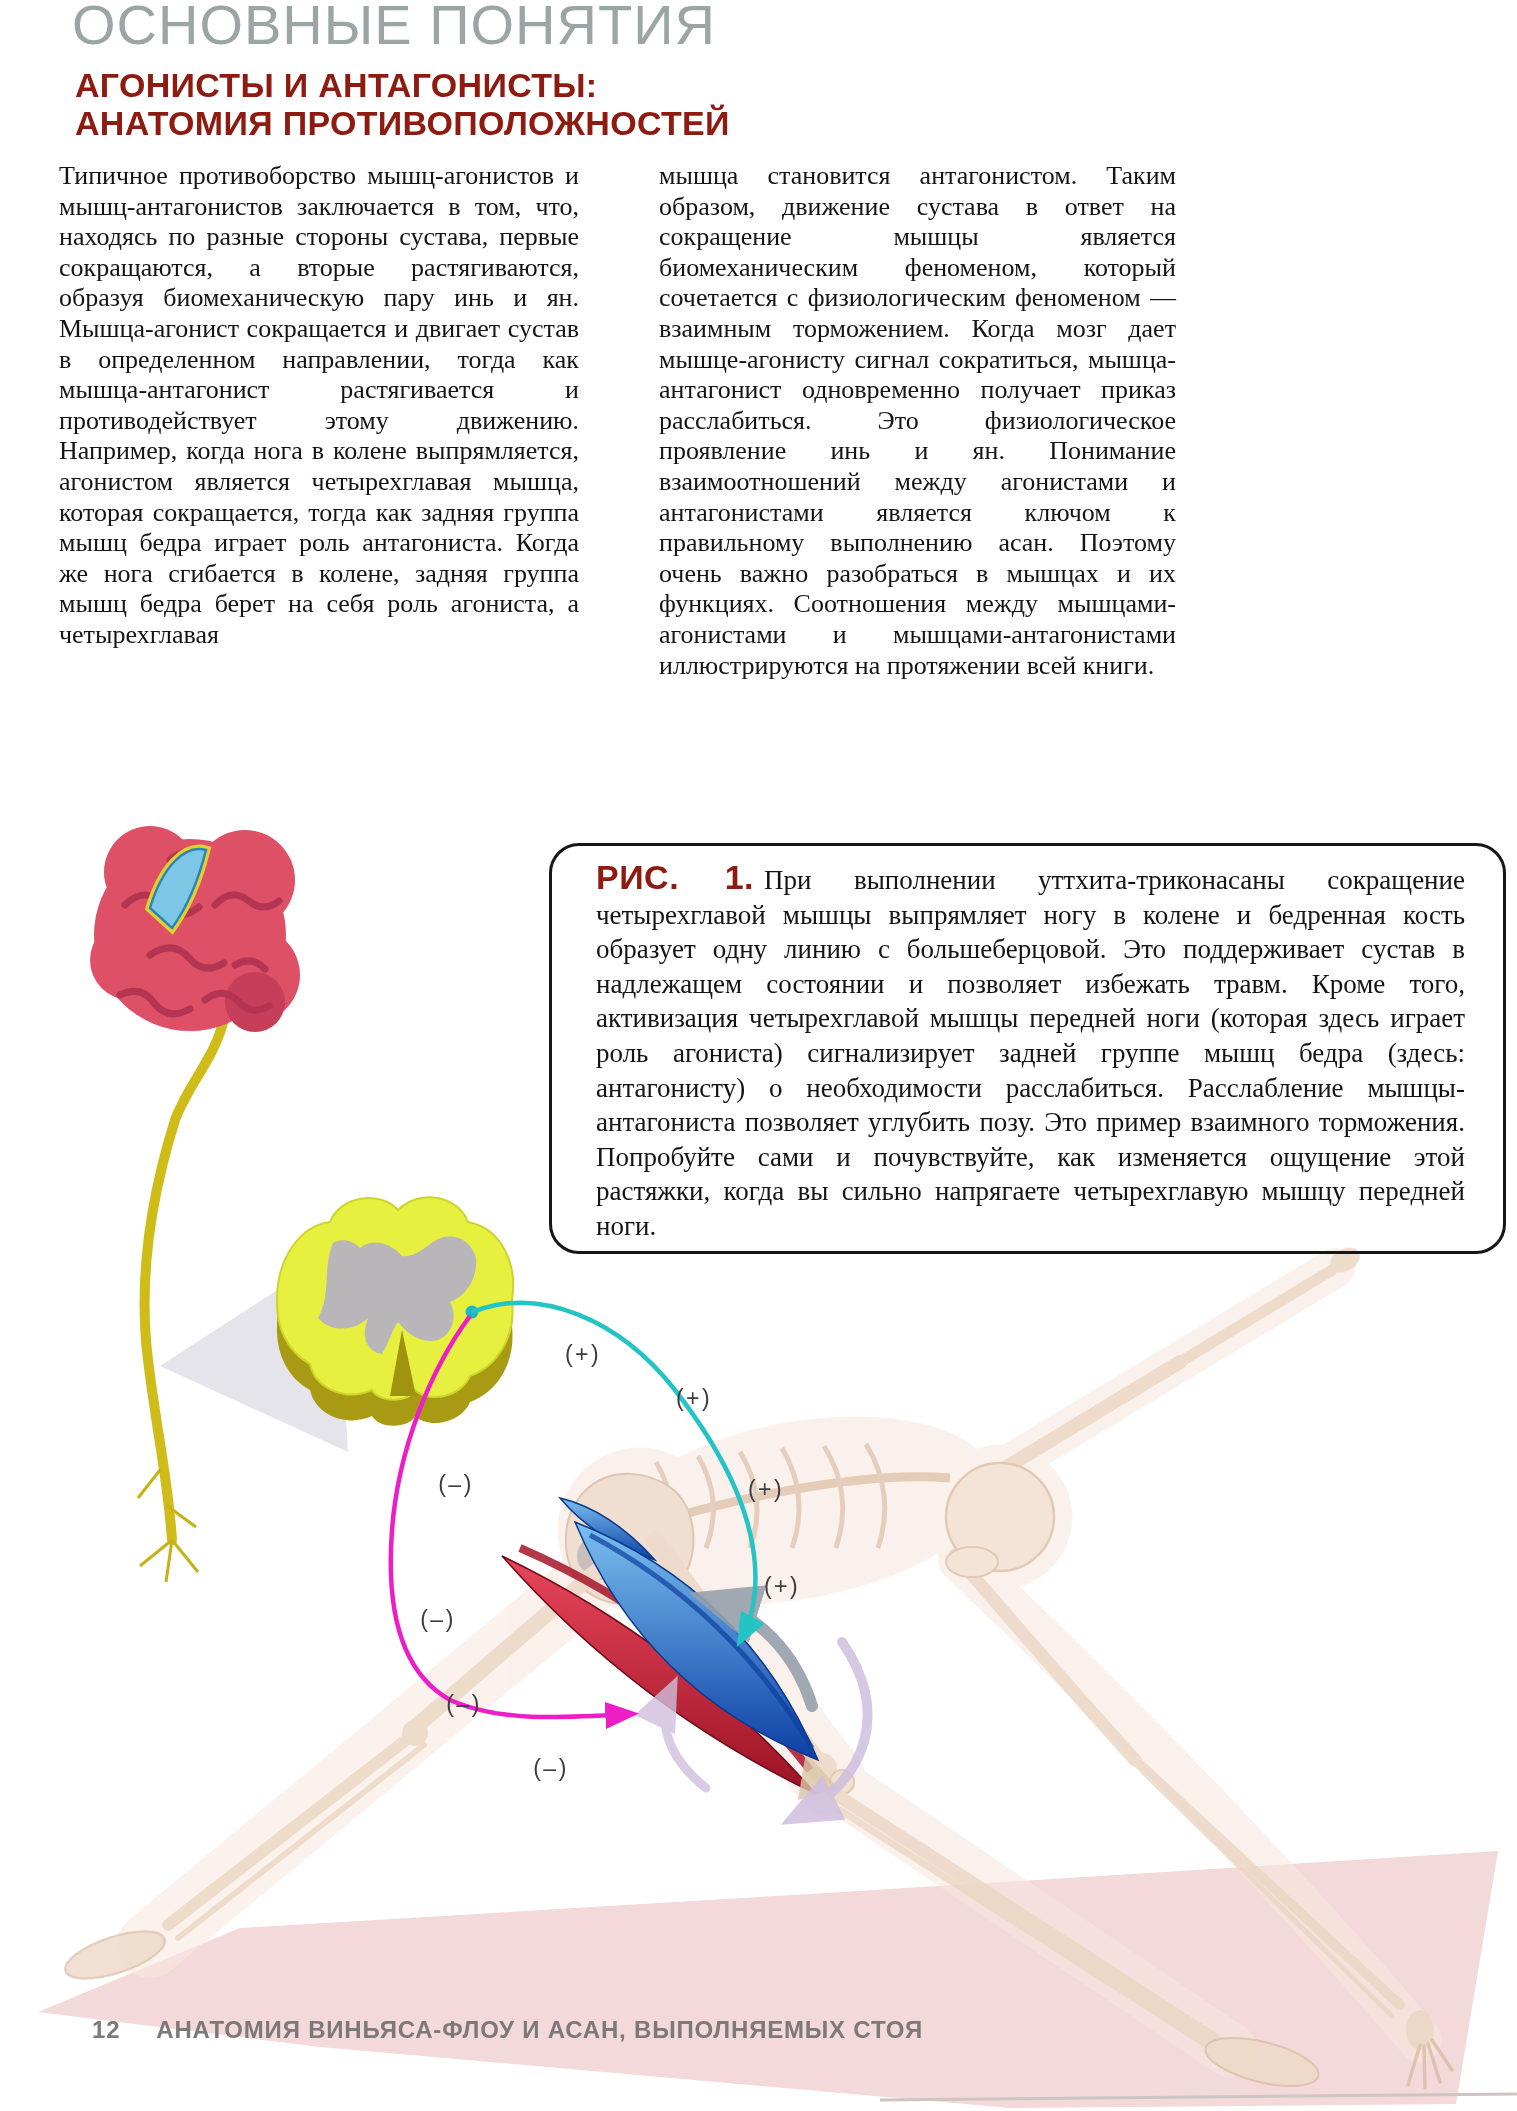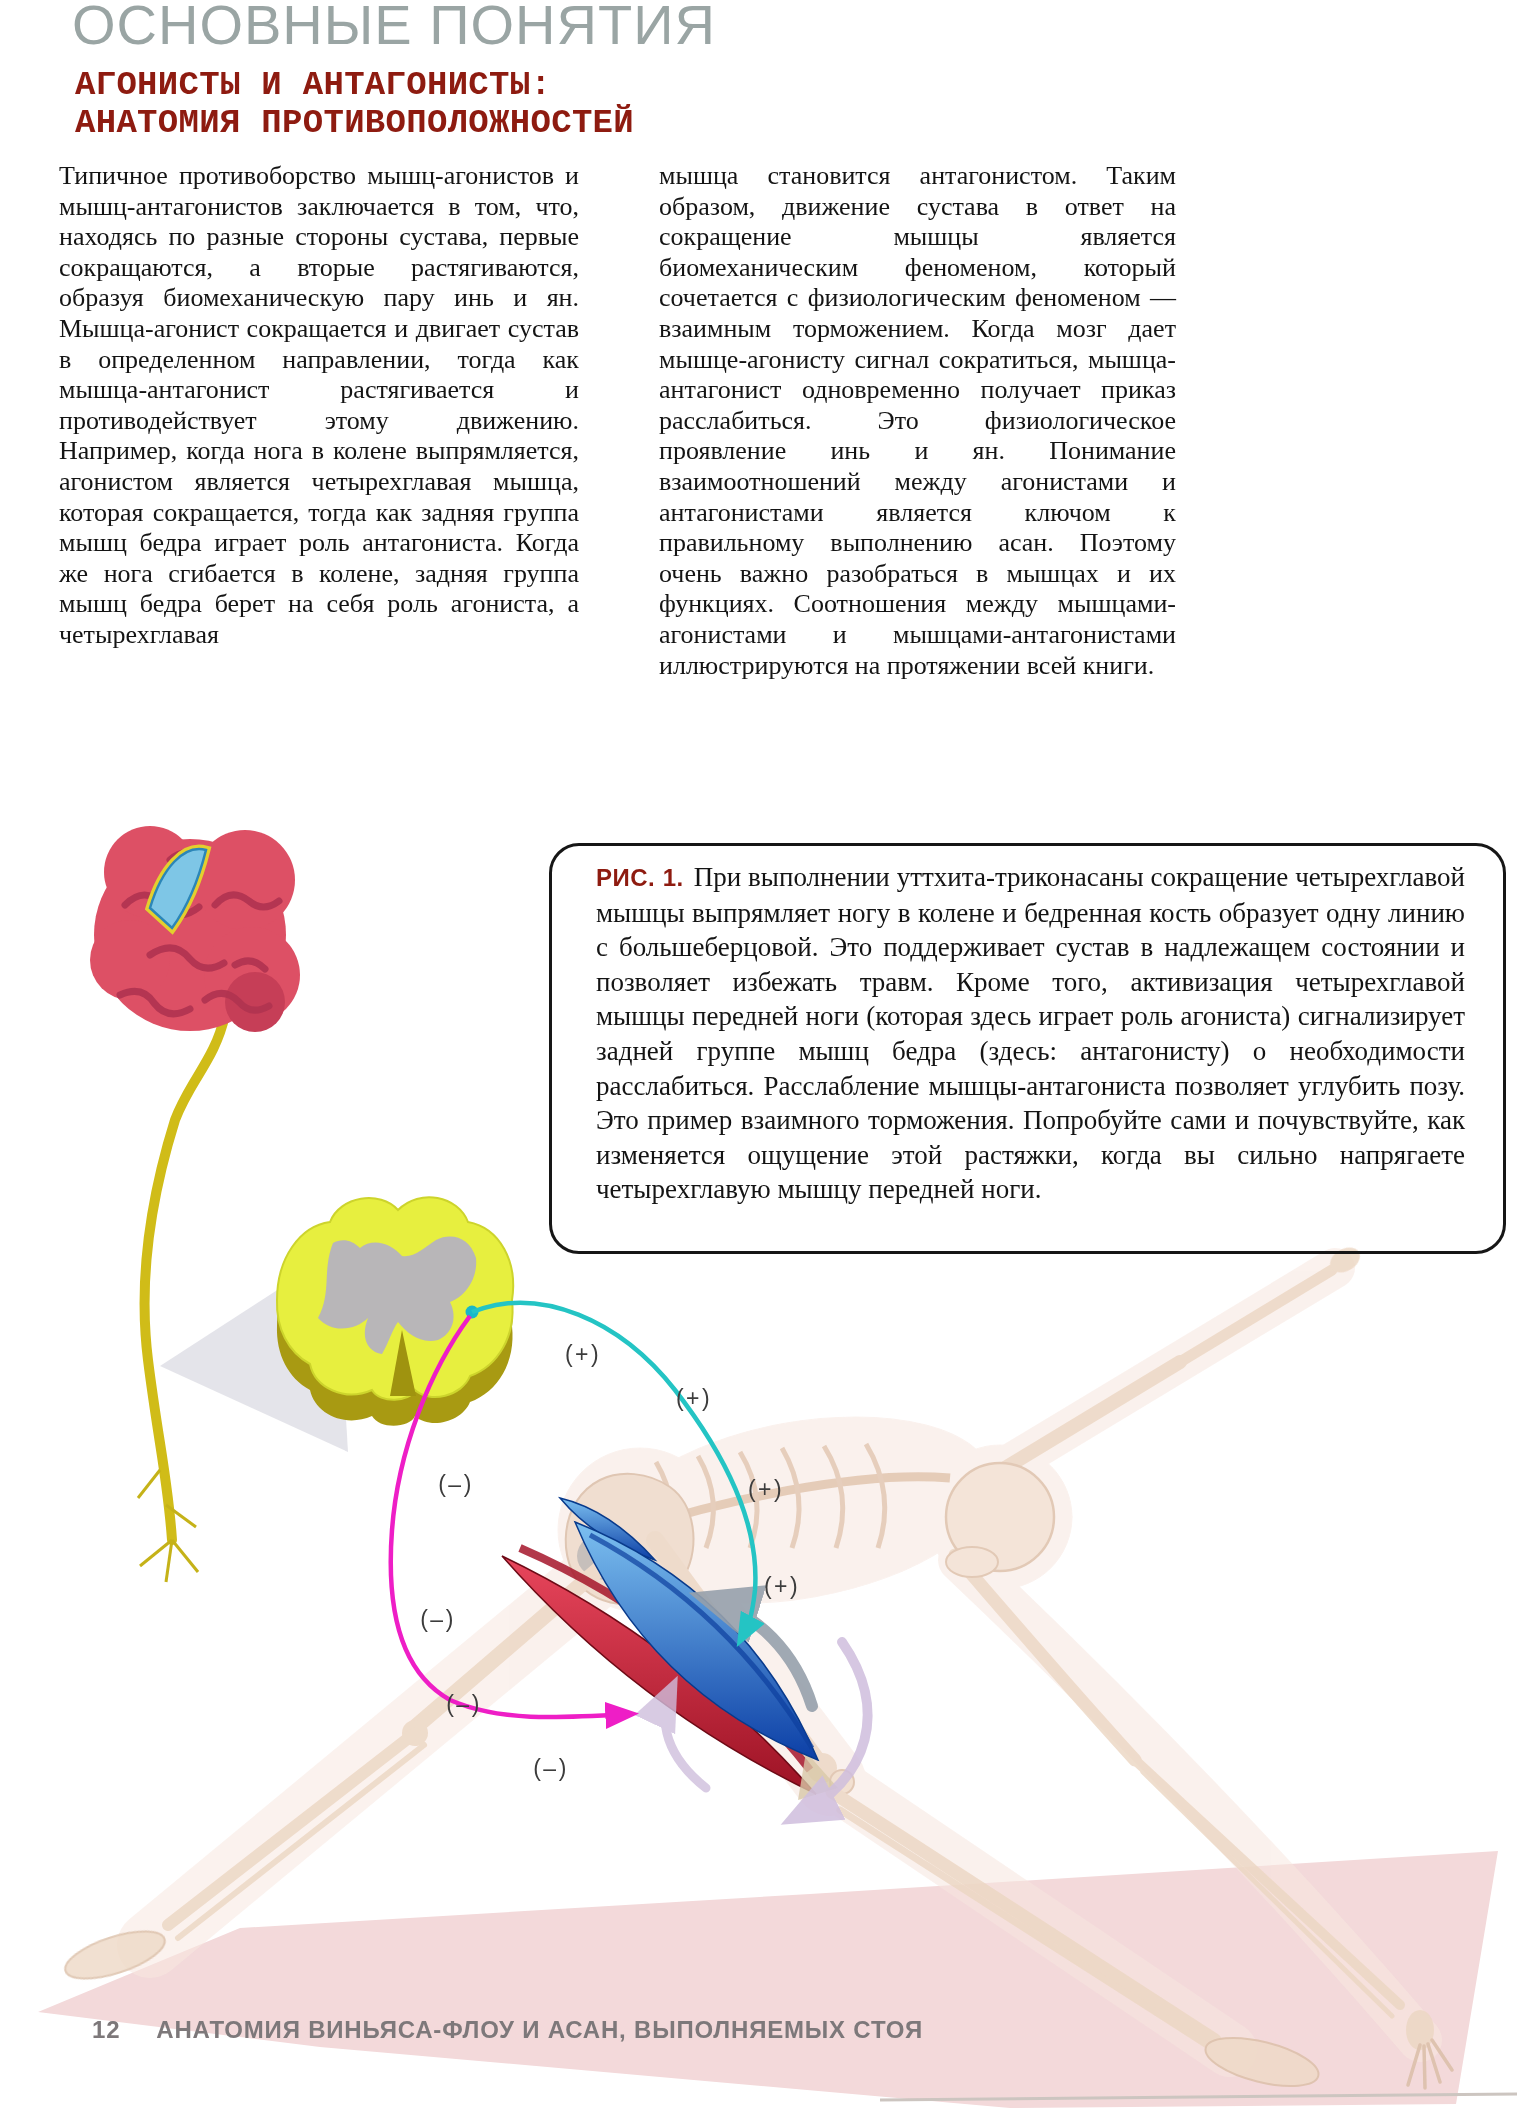--- a/index.html
+++ b/index.html
@@ -1,31 +1,31 @@
 <!DOCTYPE html>
 <html lang="ru" style="--kicker_gray: #9aa5a4; --accent_red: #8e1b10; --body_text: #141414; --footer_gray: #7d787a; --excitation_cyan: #24c4c4; --inhibition_magenta: #ee1ec6; --agonist_blue: #1657c2; --antagonist_red: #c21a31; --spinal_yellow: #d0bc18; --brain_pink: #dd5065; --mat_pink: #f3d9da;"><head>
 <meta charset="utf-8">
 <style>
   html,body{margin:0;padding:0;background:#ffffff;}
   #page{position:relative;width:1517px;height:2111px;background:#fff;overflow:hidden;
         font-family:"Liberation Serif", serif;color:#141414;}
   .kicker{position:absolute;left:72px;top:-8px;font-family:"Liberation Sans",sans-serif;
         font-weight:300;font-size:56px;line-height:66px;letter-spacing:1px;
         color:var(--kicker_gray,#9aa5a4);}
-  .title{position:absolute;left:75px;top:66px;font-family:Liberation Mono, monospace;
+  .title{position:absolute;left:75px;top:66px;font-family:Liberation Sans, sans-serif;
         font-weight:bold;font-size:34px;line-height:38px;letter-spacing:.3px;
         color:var(--accent_red,#8e1b10);}
   .col{position:absolute;top:161px;font-size:26px;line-height:30.6px;text-align:justify;
         color:var(--body_text,#141414);}
   .col.left{left:59px;width:520px;}
   .col.right{left:612px;width:517px;margin-left:47px;}
   .figbox{position:absolute;left:549px;top:843px;width:957px;height:411px;box-sizing:border-box;
         border:3px solid #161616;border-radius:30px;padding:14px 38px 0 44px;
         font-size:27px;line-height:34.6px;text-align:justify;background:transparent;z-index:3;}
-  .figlabel{font-family:"Liberation Sans",sans-serif;font-weight:bold;font-size:24px;
+  .figlabel{font-family:"Liberation Sans",sans-serif;font-weight:bold;font-size:34px;
         color:var(--accent_red,#8e1b10);letter-spacing:.5px;margin-right:10px;}
   .footer{position:absolute;left:92px;top:2016px;z-index:5;display:flex;gap:36px;
         font-family:"Liberation Sans",sans-serif;font-weight:bold;font-size:24px;
         letter-spacing:.8px;color:var(--footer_gray,#7d787a);}
   svg.illo{position:absolute;left:0;top:0;z-index:1;}
   .sign{font-family:"Liberation Sans",sans-serif;font-size:23px;letter-spacing:2.5px;
         fill:#3c3c3c;}
 </style>
 </head>
 <body>

